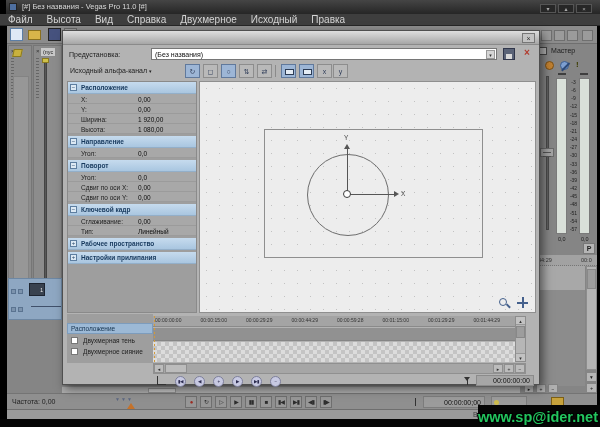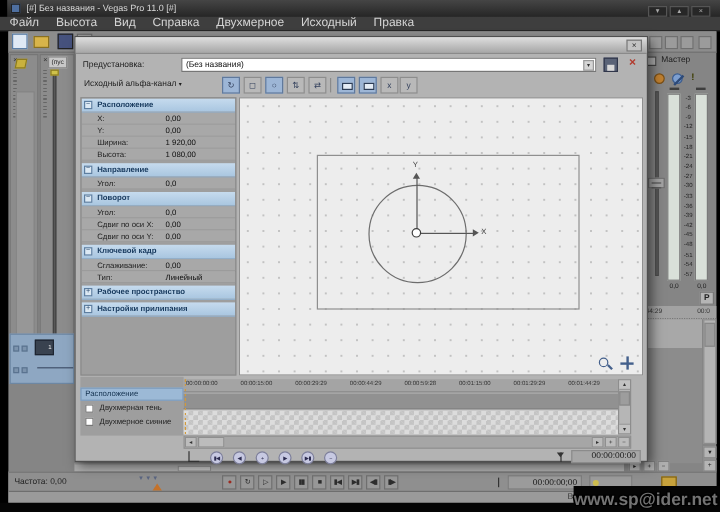--- a/index.html
+++ b/index.html
@@ -134,21 +134,21 @@
   #time-cursor{left:408px;top:4px;width:1px;height:8px;background:#333;}
   #time-display{left:416px;top:2px;width:62px;height:12px;background:#9b9b9b;border:1px solid #7c7c7c;font-size:7px;color:#111;text-align:right;line-height:11px;padding-right:3px;}
   #statbox1{left:484px;top:2px;width:36px;height:12px;background:#9b9b9b;border:1px solid #7c7c7c;}
   #statbox1::after{content:"";position:absolute;left:2px;top:3px;width:5px;height:5px;border-radius:50%;background:#cdbc4e;}
   #folder2{left:544px;top:3px;width:13px;height:10px;background:#c7a23c;border:1px solid #7c5f14;}
   
   #statusstrip{left:7px;top:409px;width:590px;height:10px;background:#9a9a9a;border-top:1px solid #6e6e6e;}
   #mode-label{left:466px;top:1px;font-size:7px;color:#3f3f3f;}
   #black-bottom{left:0;top:419px;width:600px;height:8px;background:#050505;}
   #wm-box{left:478px;top:405px;width:122px;height:22px;background:#050505;}
-  #watermark{right:2px;bottom:2px;font-size:14.5px;font-weight:bold;color:#737373;text-shadow:1px 1px 0 #000,-1px -1px 0 #000,1px -1px 0 #000,-1px 1px 0 #000;white-space:nowrap;}
+  #watermark{right:2px;bottom:2px;font-size:14.5px;font-weight:bold;color:#22c55e;text-shadow:1px 1px 0 #000,-1px -1px 0 #000,1px -1px 0 #000,-1px 1px 0 #000;white-space:nowrap;}
 </style>
 </head>
 <body>
 
 <div id="content-bg" class="abs"></div>
 
 <div id="titlebar" class="abs">
   <div id="app-icon" class="abs"></div>
   <span id="title-text" class="abs">[#] Без названия - Vegas Pro 11.0  [#]</span>
   <div id="win-btns" class="abs"><div class="wbtn">▾</div><div class="wbtn">▴</div><div class="wbtn">×</div></div>

